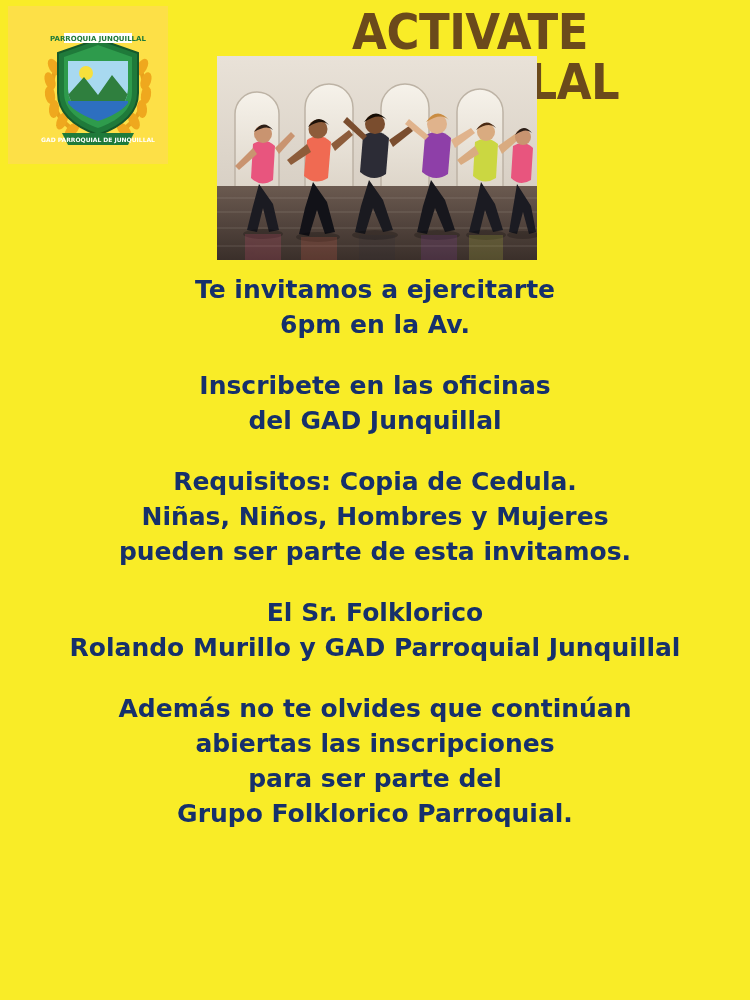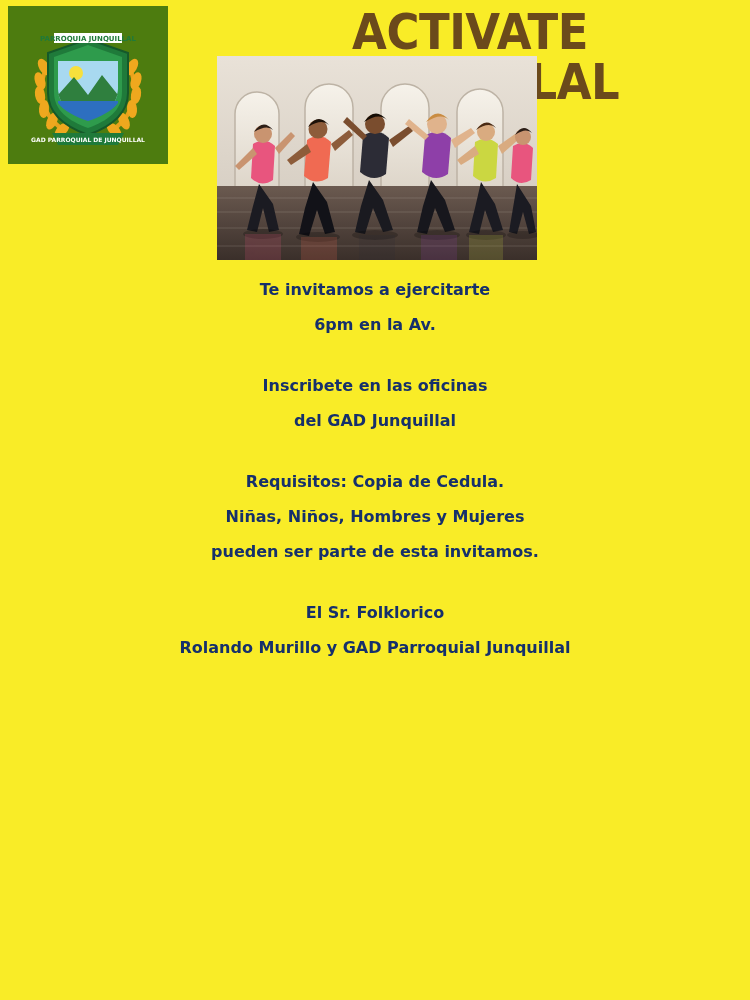--- a/index.html
+++ b/index.html
@@ -15,24 +15,24 @@
     position: relative;
   }
 
   
   .logo-box {
     position: absolute;
     left: 8px;
     top: 6px;
     width: 160px;
     height: 158px;
-    background: #4d7c0f;
+    background: #fde047;
     display: flex;
     align-items: center;
-    justify-content: center;
+    justify-content: flex-end;
   }
   .logo-svg { display: block; }
 
   
   .title {
     position: absolute;
     left: 200px;
     top: 6px;
     width: 540px;
     text-align: center;
@@ -61,21 +61,21 @@
   
   .body-text {
     position: absolute;
     left: 0;
     top: 272px;
     width: 750px;
     text-align: center;
     color: #16306B;
     font-family: "DejaVu Sans", sans-serif;
     font-weight: bold;
-    font-size: 16px;
+    font-size: 25px;
     line-height: 35px;
   }
   .para { margin: 0 0 26px 0; }
   .para:last-child { margin-bottom: 0; }
   .line { display: block; white-space: nowrap; }
 </style>
 </head>
 <body>
 
 <div class="logo-box">
@@ -243,14 +243,20 @@
     <span class="line">Requisitos:  Copia de Cedula.</span>
     <span class="line">Niñas, Niños, Hombres y Mujeres</span>
     <span class="line">pueden ser parte de esta invitamos.</span>
   </div>
 
   <div class="para">
     <span class="line">El Sr. Folklorico</span>
     <span class="line">Rolando Murillo y GAD Parroquial Junquillal</span>
   </div>
 
+  <div class="para">
+    <span class="line">Además no te olvides que continúan</span>
+    <span class="line">abiertas las inscripciones</span>
+    <span class="line">para ser parte del</span>
+    <span class="line">Grupo Folklorico Parroquial.</span>
+  </div>
 
 </div>
 
 </body></html>

